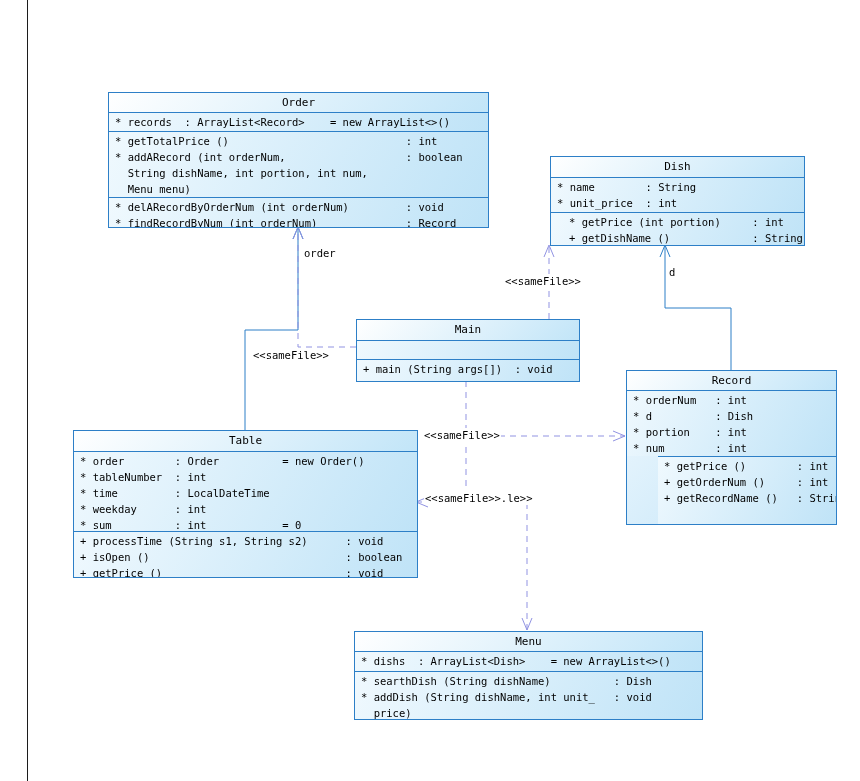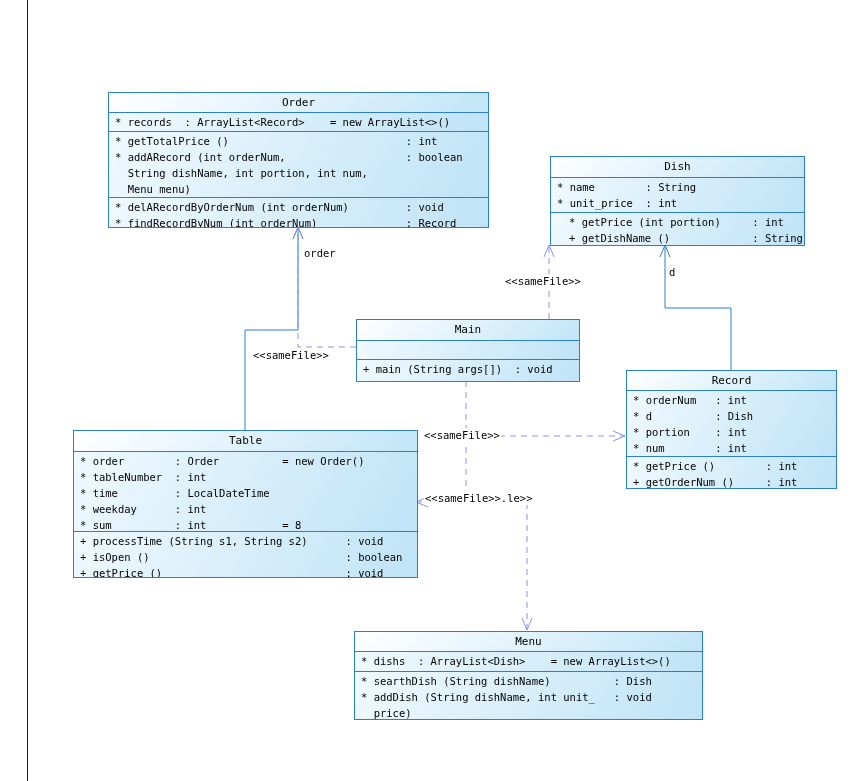--- a/index.html
+++ b/index.html
@@ -103,34 +103,34 @@
       </div>
     </div>
     <div class="uml-class" style="left: 626px; top: 370px; width: 209px;">
       <div class="uml-title" style="height: 19px; line-height: 19px;">Record</div>
       <div class="uml-compartment" style="height: 66px;">
         <div class="uml-line">* orderNum   : int</div>
         <div class="uml-line">* d          : Dish</div>
         <div class="uml-line">* portion    : int</div>
         <div class="uml-line">* num        : int</div>
       </div>
-      <div class="uml-compartment" style="height: 32px;">
+      <div class="uml-compartment" style="height: 68px; margin-left: 31px;">
         <div class="uml-line">* getPrice ()        : int</div>
         <div class="uml-line">+ getOrderNum ()     : int</div>
         <div class="uml-line">+ getRecordName ()   : String</div>
       </div>
     </div>
     <div class="uml-class" style="left: 73px; top: 430px; width: 343px;">
       <div class="uml-title" style="height: 20px; line-height: 20px;">Table</div>
       <div class="uml-compartment" style="height: 80px;">
         <div class="uml-line">* order        : Order          = new Order()</div>
         <div class="uml-line">* tableNumber  : int</div>
         <div class="uml-line">* time         : LocalDateTime</div>
         <div class="uml-line">* weekday      : int</div>
-        <div class="uml-line">* sum          : int            = 8</div>
+        <div class="uml-line">* sum          : int            = 0</div>
       </div>
       <div class="uml-compartment" style="height: 46px;">
         <div class="uml-line">+ processTime (String s1, String s2)      : void</div>
         <div class="uml-line">+ isOpen ()                               : boolean</div>
         <div class="uml-line">+ getPrice ()                             : void</div>
       </div>
     </div>
     <div class="uml-class" style="left: 354px; top: 631px; width: 347px;">
       <div class="uml-title" style="height: 19px; line-height: 19px;">Menu</div>
       <div class="uml-compartment" style="height: 20px;">

